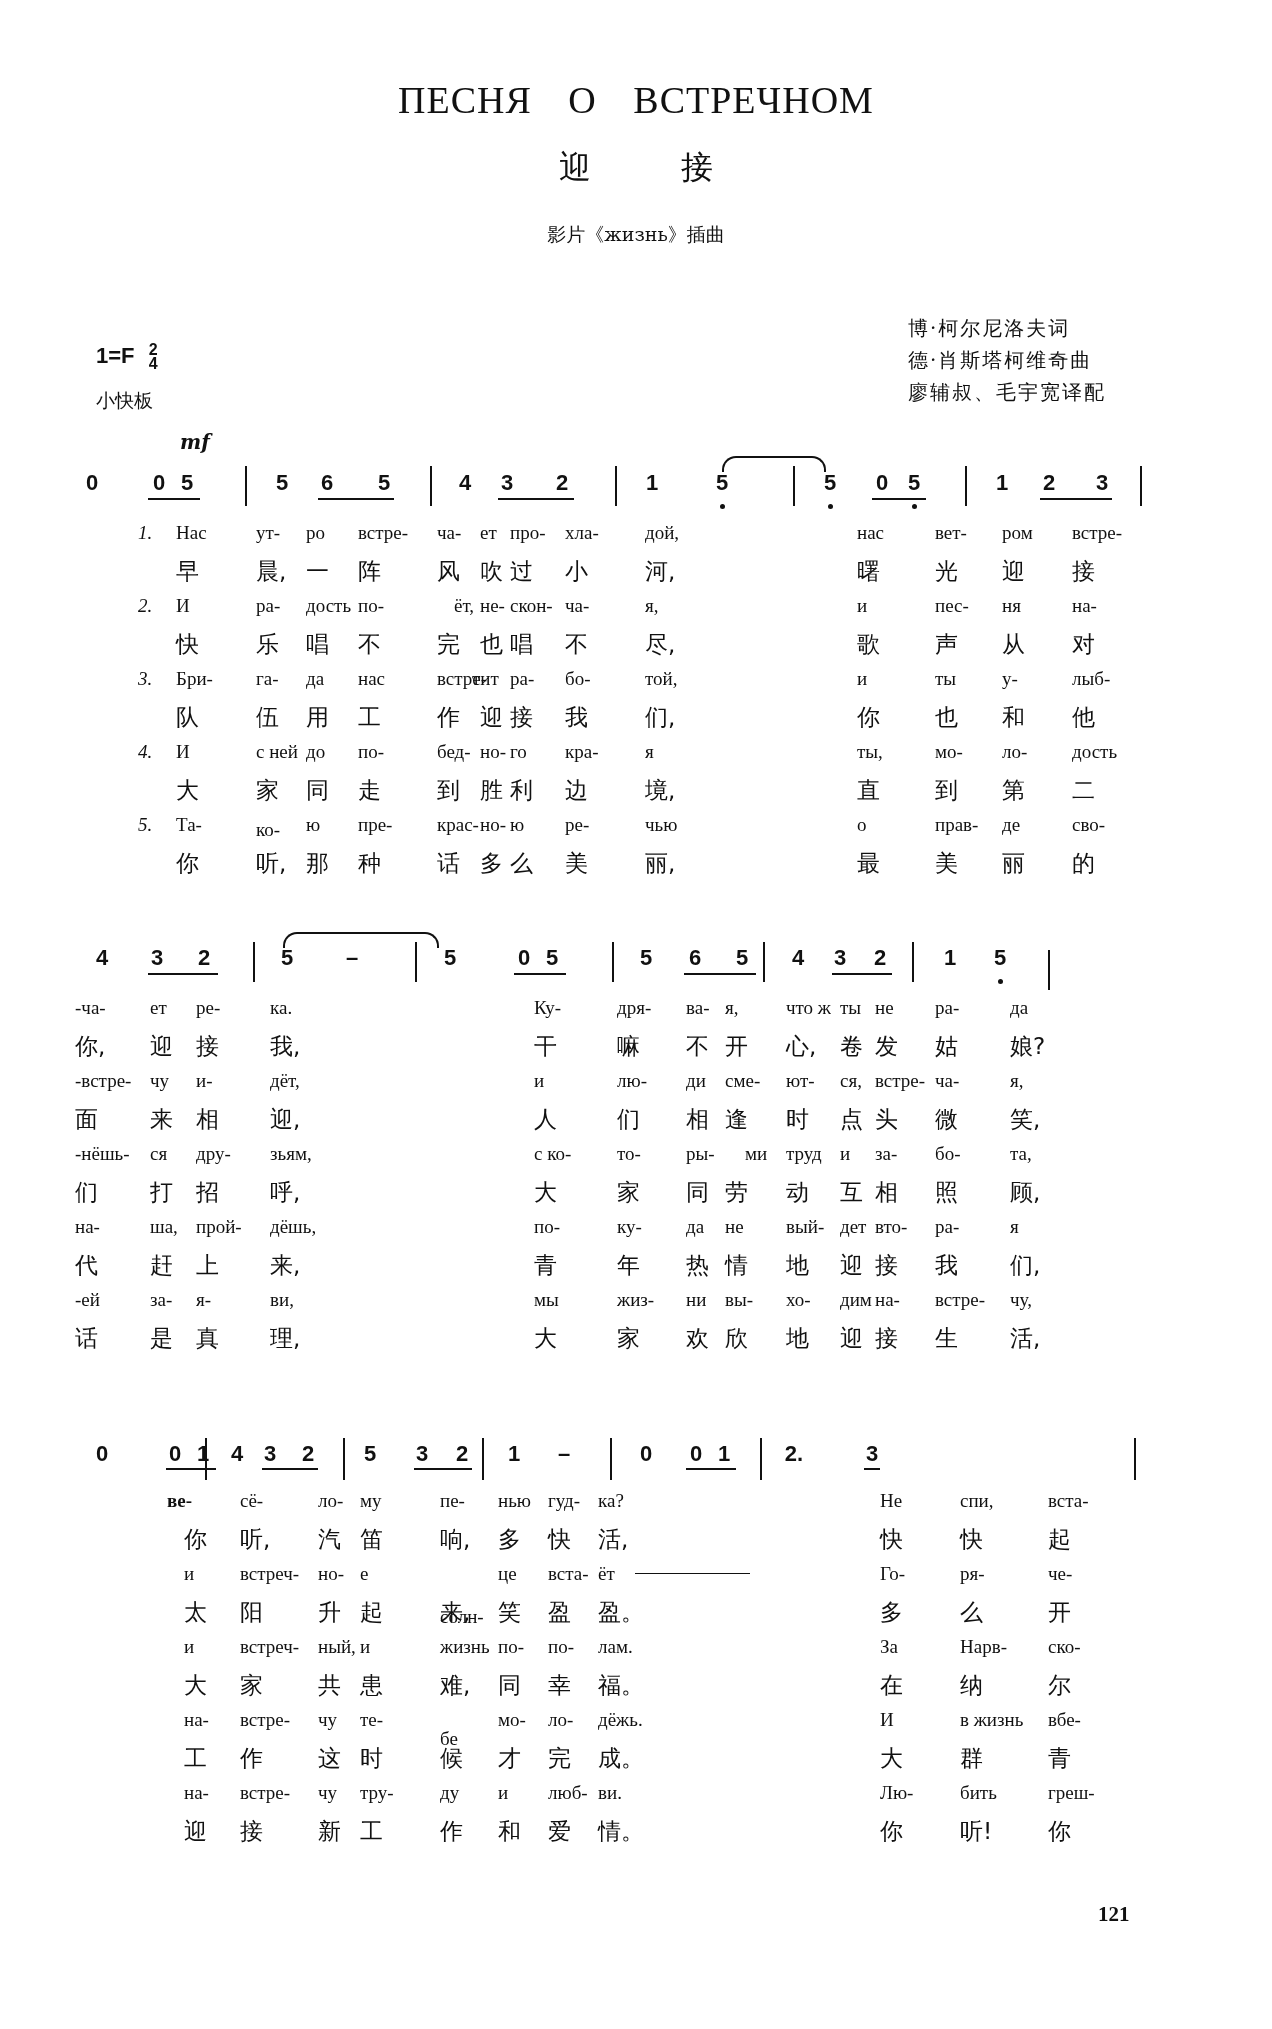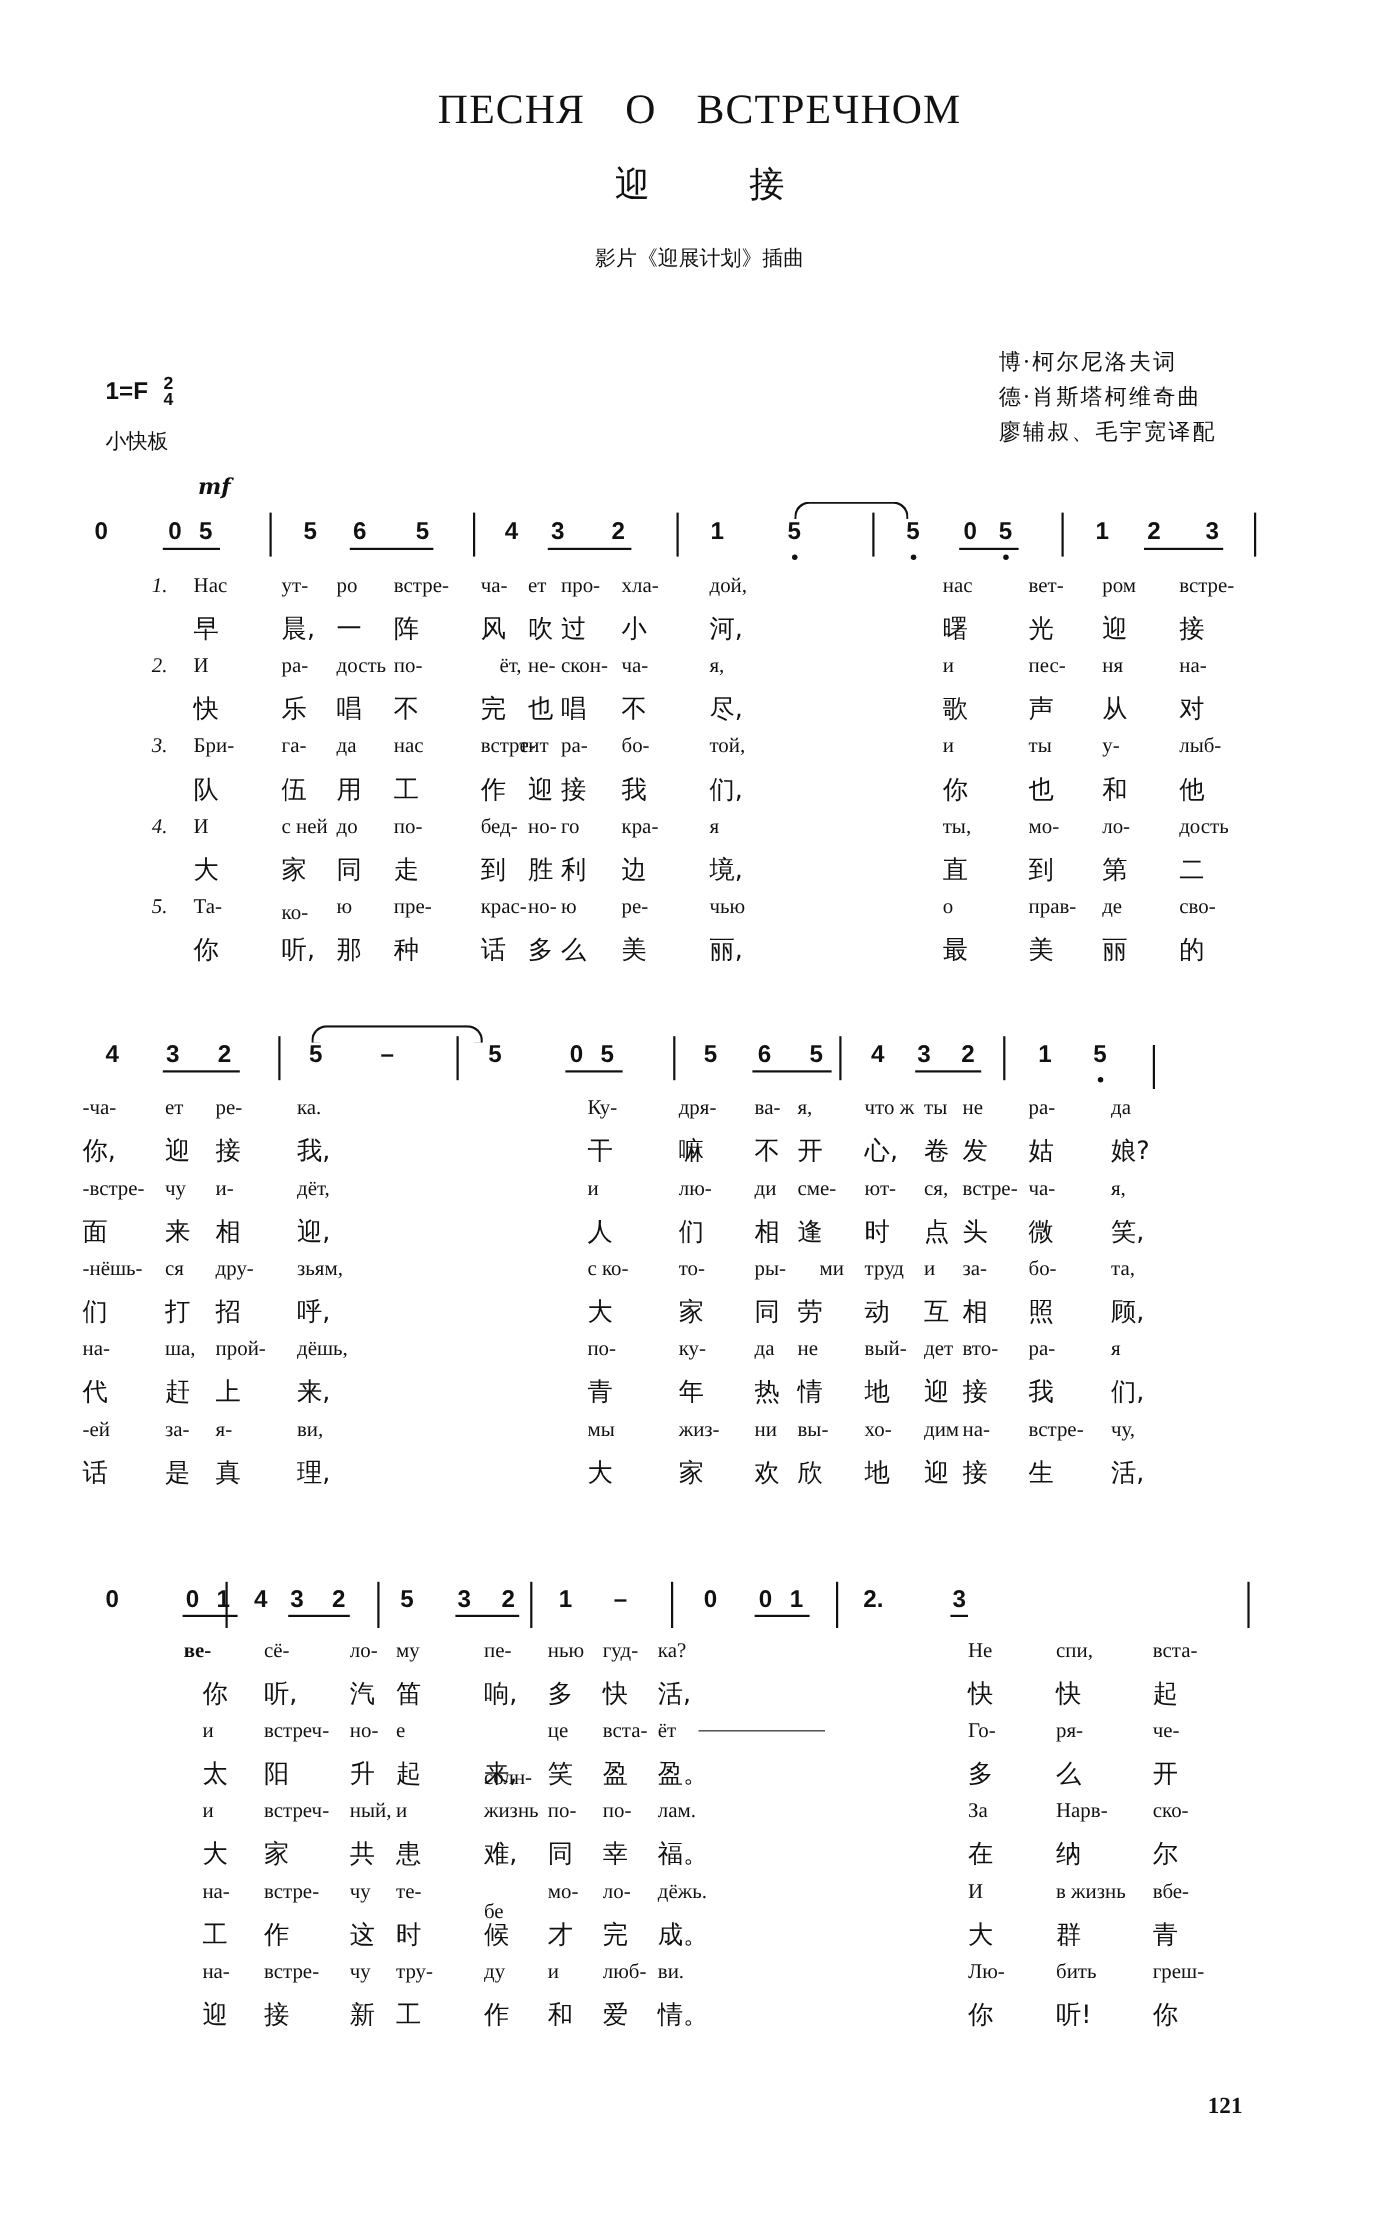--- a/index.html
+++ b/index.html
@@ -23,21 +23,21 @@
   .lyr-ru { font-family: "Liberation Serif", serif; font-size: 19px; }
   .lyr-zh { font-family: "DejaVu Sans", sans-serif; font-size: 23px; }
   .extender { height: 1px; background: #111; }
   .pagenum { left: 1098px; top: 1902px; font-family: "Liberation Serif", serif; font-weight: bold; font-size: 21px; }
 </style>
 </head>
 <body>
 
 <div class="abs title-ru">ПЕСНЯ О ВСТРЕЧНОМ</div>
 <div class="abs title-zh">迎 接</div>
-<div class="abs subtitle">影片《迎展计划》插曲</div>
+<div class="abs subtitle">影片《жизнь》插曲</div>
 <div class="abs credits">
   <div>博·柯尔尼洛夫词</div>
   <div>德·肖斯塔柯维奇曲</div>
   <div>廖辅叔、毛宇宽译配</div>
 </div>
 <div class="abs key">
   <span>1=F</span>
   <span class="timesig">
     <span style="display:block">2</span>
     <span style="display:block">4</span>

